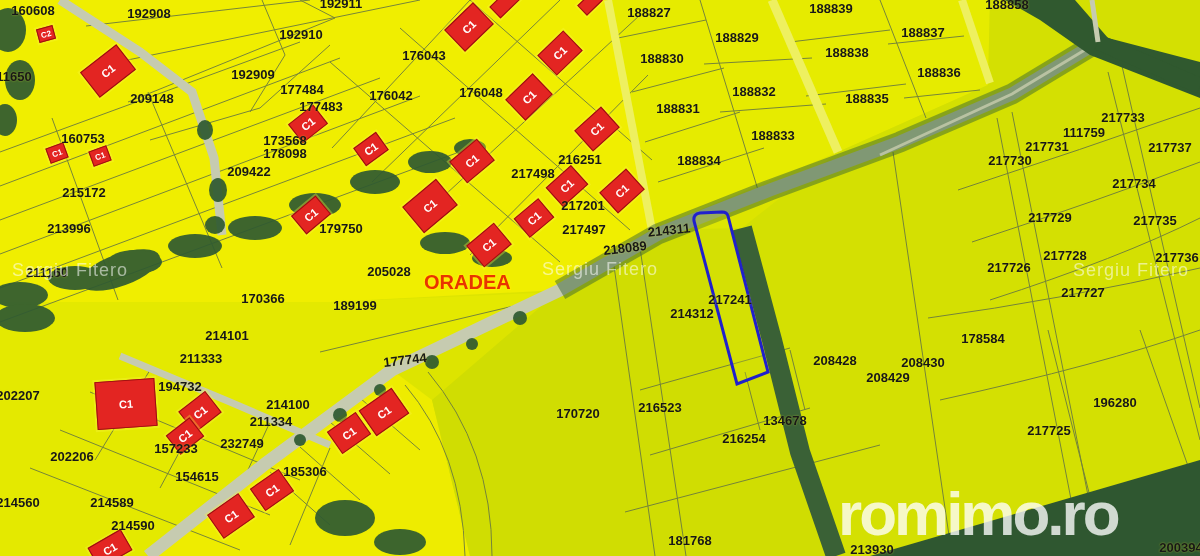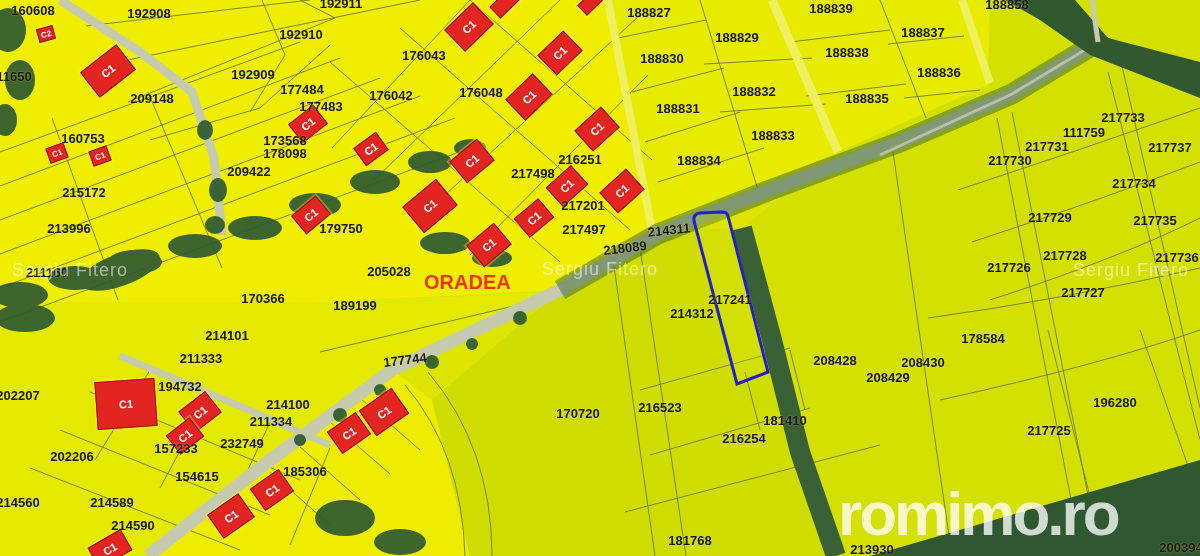--- a/index.html
+++ b/index.html
@@ -280,21 +280,21 @@
       <span class="plabel" style="left: 1007px; top: 4px;">188858</span>
       <span class="plabel" style="left: 580px; top: 159px;">216251</span>
       <span class="plabel" style="left: 533px; top: 173px;">217498</span>
       <span class="plabel" style="left: 583px; top: 205px;">217201</span>
       <span class="plabel" style="left: 584px; top: 229px;">217497</span>
       <span class="plabel" style="left: 625px; top: 248px; transform: translate(-50%, -50%) rotate(-7deg);">218089</span>
       <span class="plabel" style="left: 669px; top: 230px; transform: translate(-50%, -50%) rotate(-6deg);">214311</span>
       <span class="plabel" style="left: 730px; top: 299px;">217241</span>
       <span class="plabel" style="left: 692px; top: 313px;">214312</span>
       <span class="plabel" style="left: 660px; top: 407px;">216523</span>
-      <span class="plabel" style="left: 785px; top: 420px;">181410</span>
+      <span class="plabel" style="left: 785px; top: 420px;">134678</span>
       <span class="plabel" style="left: 744px; top: 438px;">216254</span>
       <span class="plabel" style="left: 578px; top: 413px;">170720</span>
       <span class="plabel" style="left: 690px; top: 540px;">181768</span>
       <span class="plabel" style="left: 872px; top: 549px;">213930</span>
       <span class="plabel" style="left: 1084px; top: 132px;">111759</span>
       <span class="plabel" style="left: 1047px; top: 146px;">217731</span>
       <span class="plabel" style="left: 1170px; top: 147px;">217737</span>
       <span class="plabel" style="left: 1010px; top: 160px;">217730</span>
       <span class="plabel" style="left: 1123px; top: 117px;">217733</span>
       <span class="plabel" style="left: 1134px; top: 183px;">217734</span>

